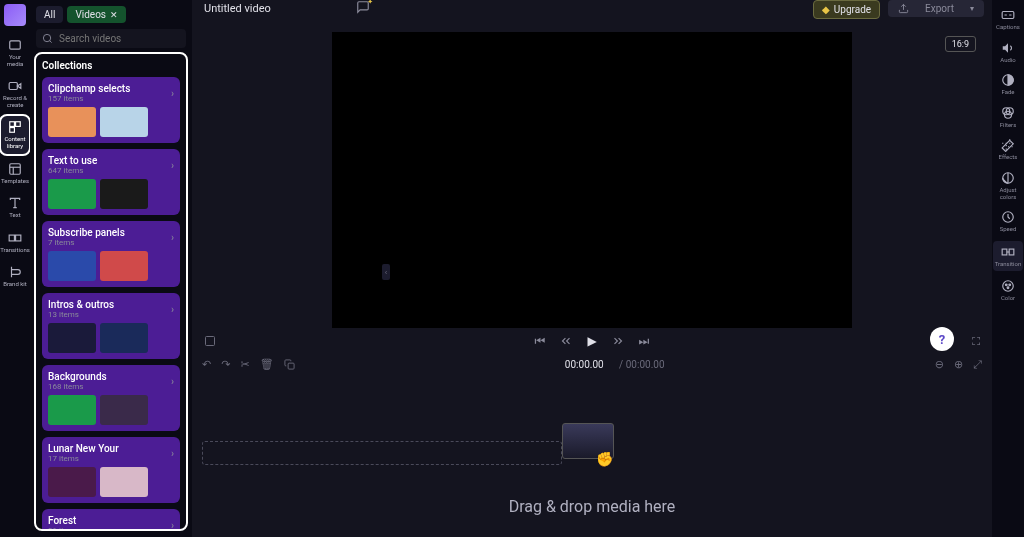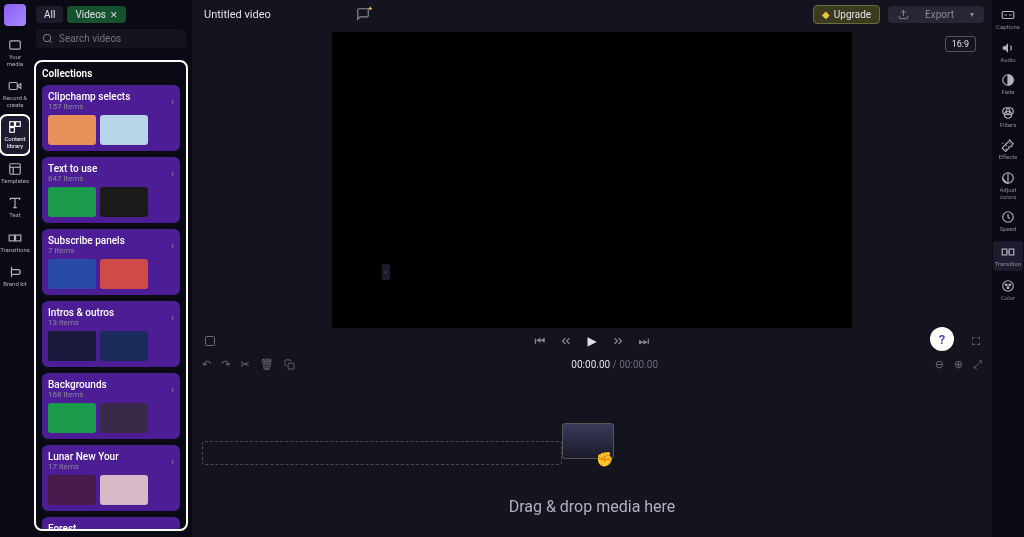--- a/index.html
+++ b/index.html
@@ -9,49 +9,49 @@
 .brand { width:22px; height:22px; background:linear-gradient(135deg,#8b5cf6,#a78bfa); border-radius:4px; margin-bottom:4px; }
 .rail-item { width:28px; display:flex; flex-direction:column; align-items:center; padding:4px 0; cursor:pointer; border-radius:4px; gap:2px; }
 .rail-item.sel { background:#1c1c2e; outline:2px solid #fff; border-radius:6px; }
 .rail-ico { width:14px; height:14px; display:flex; align-items:center; justify-content:center; }
 .rail-lbl { font-size:6px; text-align:center; line-height:1.1; color:#b0b0c0; }
 .rail-item.sel .rail-lbl { color:#fff; }
 .sidebar { width:162px; background:#0a0a14; padding:6px 4px; display:flex; flex-direction:column; }
 .sb-tabs { display:flex; gap:4px; margin-bottom:6px; padding:0 2px; }
 .sb-tab { padding:3px 8px; border-radius:4px; font-size:10px; cursor:pointer; background:#1c1c2e; }
 .sb-tab.on { background:#14532d; display:flex; align-items:center; gap:4px; }
-.sb-search { display:flex; align-items:center; gap:6px; padding:4px 6px; background:#14141f; border-radius:4px; margin:0 2px 12px; }
+.sb-search { display:flex; align-items:center; gap:6px; padding:4px 6px; background:#14141f; border-radius:4px; margin:0 2px 4px; }
 .sb-search input { background:transparent; border:none; color:#e0e0e8; font-size:10px; width:100%; outline:none; }
 .sb-panel { border:2px solid #fff; border-radius:8px; padding:6px 6px 6px 6px; flex:1; overflow-y:auto; }
 .sb-title { font-size:10px; font-weight:600; margin-bottom:6px; color:#fff; }
 .coll { background:#4c1d95; border-radius:6px; padding:6px; margin-bottom:6px; }
 .coll-hdr { display:flex; justify-content:space-between; align-items:center; margin-bottom:4px; }
 .coll-name { font-size:10px; font-weight:500; color:#fff; }
 .coll-cnt { font-size:8px; color:#8a8a9a; }
 .chev { color:#8a8a9a; font-size:10px; }
 .coll-thumbs { display:flex; gap:4px; }
 .thumb { width:48px; height:30px; border-radius:3px; background:#222; }
 .main { flex:1; display:flex; flex-direction:column; background:#14141f; position:relative; }
-.top-bar { height:28px; display:flex; align-items:center; padding:0 8px; gap:8px; }
+.top-bar { height:28px; display:flex; align-items:flex-start; padding:0 8px; gap:8px; }
 .title-in { background:transparent; border:none; color:#e0e0e8; font-size:11px; padding:2px 4px; outline:none; }
 .top-spacer { flex:1; }
 .up-btn { background:#3a3a1f; border:1px solid #6a6a3f; padding:3px 8px; border-radius:4px; font-size:10px; display:flex; align-items:center; gap:4px; cursor:pointer; }
 .exp-btn { background:#262636; padding:3px 10px; border-radius:4px; font-size:10px; display:flex; align-items:center; gap:16px; cursor:pointer; color:#8a8a9a; }
 .stage-wrap { position:relative; display:flex; justify-content:center; padding:4px 0 0; }
 .stage { width:520px; height:296px; background:#000; }
 .ratio-badge { position:absolute; right:16px; top:8px; border:1px solid #555; padding:2px 6px; border-radius:3px; font-size:9px; cursor:pointer; }
 .player-ctrls { display:flex; justify-content:center; align-items:center; gap:14px; padding:6px 0; color:#8a8a9a; }
 .pc-btn { cursor:pointer; font-size:12px; }
 .pc-time { position:absolute; left:12px; font-size:10px; }
 .pc-full { position:absolute; right:12px; cursor:pointer; font-size:11px; }
 .tl-tools { display:flex; align-items:center; gap:10px; padding:4px 10px; color:#6a6a7a; font-size:11px; }
 .tl-spacer { flex:1; }
 .tl-time { text-align:center; font-size:10px; }
 .tl-time .cur { color:#e0e0e8; }
-.tl-time .dur { color:#6a6a7a; }
+.tl-time .dur { color:#6a6a7a;padding-left:13px; }
 .timeline { flex:1; position:relative; padding:8px 10px; }
 .tl-track-area { position:relative; height:110px; }
 .drop-zone { position:absolute; top:58px; left:0; width:360px; height:24px; border:1px dashed #4a4a5a; border-radius:3px; }
 .clip { position:absolute; top:40px; left:360px; width:52px; height:36px; background:linear-gradient(180deg,#3a3a5a,#1a1a2a); border-radius:3px; border:1px solid #555; cursor:grab; }
 .cursor-hand { position:absolute; top:68px; left:394px; font-size:14px; pointer-events:none; }
 .drop-hint { text-align:center; color:#b0b0c0; font-size:16px; margin-top:4px; }
 .right-rail { width:32px; background:#0a0a14; display:flex; flex-direction:column; align-items:center; padding-top:6px; gap:6px; }
 .rr-item { display:flex; flex-direction:column; align-items:center; gap:2px; cursor:pointer; padding:2px 0; }
 .rr-ico { width:14px; height:14px; display:flex; align-items:center; justify-content:center; color:#b0b0c0; }
 .rr-lbl { font-size:6px; color:#8a8a9a; text-align:center; line-height:1.1; }

